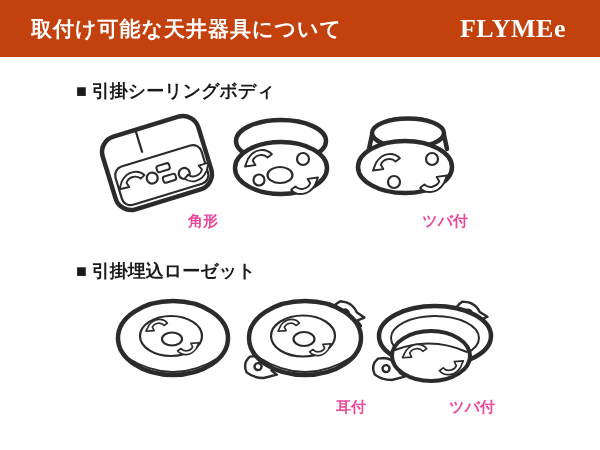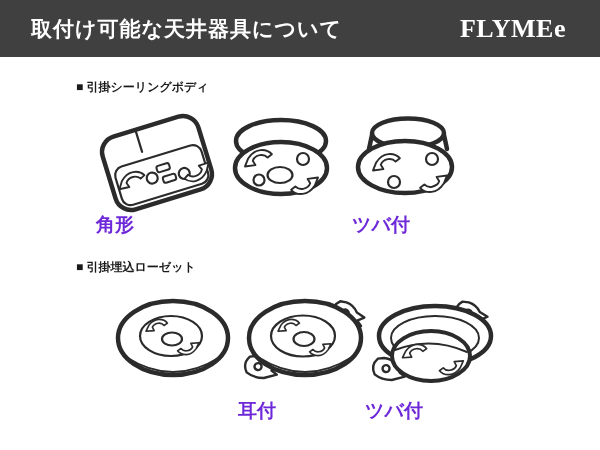--- a/index.html
+++ b/index.html
@@ -1,29 +1,29 @@
 <!DOCTYPE html>
 <html><head>
 <meta charset="utf-8">
 <style>
   html,body{margin:0;padding:0;background:#fff;}
   .page{position:relative;width:600px;height:450px;background:#ffffff;overflow:hidden;
         font-family:"Liberation Sans","DejaVu Sans",sans-serif;}
-  .header{position:absolute;left:0;top:0;width:600px;height:57px;background:#404040;color:#ffffff;}
+  .header{position:absolute;left:0;top:0;width:600px;height:57px;background:#c2410c;color:#ffffff;}
   .header h1{position:absolute;left:31px;top:0;margin:0;line-height:57px;
              font-size:21px;font-weight:bold;letter-spacing:1px;white-space:nowrap;}
   .brand{position:absolute;right:34px;top:0;line-height:57px;font-size:26px;
          font-weight:bold;letter-spacing:0.5px;font-family:Liberation Serif, serif;}
-  .sec-heading{position:absolute;left:76px;margin:0;font-size:12px;font-weight:bold;
+  .sec-heading{position:absolute;left:76px;margin:0;font-size:18px;font-weight:bold;
                color:#1a1a1a;white-space:nowrap;}
   #sec1-heading{top:79px;}
   #sec2-heading{top:259px;}
   .fig{position:absolute;margin:0;padding:0;}
   .fig svg{overflow:visible;display:block;}
-  .cap{position:absolute;text-align:left;font-size:19px;font-weight:bold;color:#6d28d9;}
+  .cap{position:absolute;text-align:right;font-size:15px;font-weight:bold;color:#ec4899;}
 </style>
 </head>
 <body>
 
 <div class="page">
 
   <svg width="0" height="0" style="position:absolute" aria-hidden="true">
     <defs>
       <path id="hook" d="M-20,4 L-14,-5 Q-6,-13 3,-12 Q12,-11 16,-4 L10,-1 Q7,-6 1,-6 Q-6,-6 -9,-1 L-7,5 Z"></path>
       <g id="ear">

